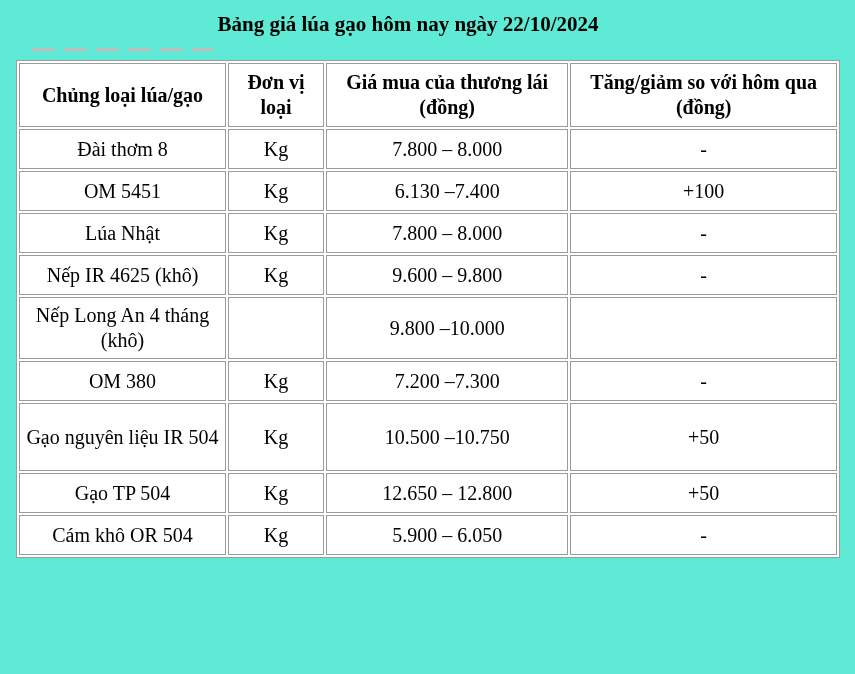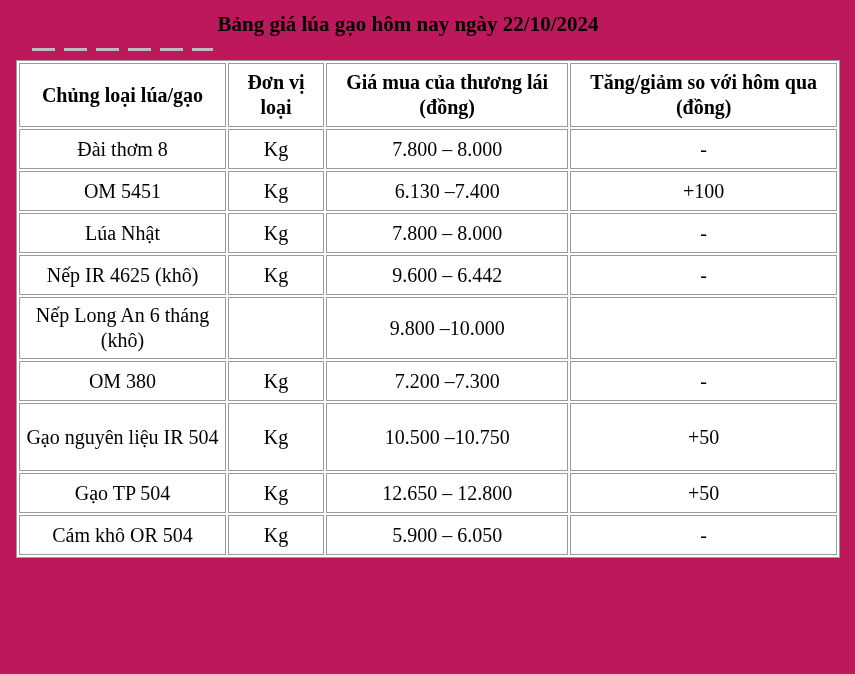--- a/index.html
+++ b/index.html
@@ -1,20 +1,20 @@
 <!DOCTYPE html>
 <html><head>
 <meta charset="utf-8">
 <style>
   html, body { margin: 0; padding: 0; background: #ffffff; }
   .page {
     position: relative;
     width: 855px;
     height: 674px;
-    background: #be185d;
+    background: #5eead4;
     color: #000000;
     font-family: "Liberation Serif", serif;
     overflow: hidden;
   }
   .title {
     margin: 0;
     padding-top: 12px;
     width: 816px;
     text-align: center;
     font-size: 21px;
@@ -99,25 +99,25 @@
       </tr>
       <tr>
         <td>Lúa Nhật</td>
         <td>Kg</td>
         <td>7.800 – 8.000</td>
         <td>-</td>
       </tr>
       <tr>
         <td>Nếp IR 4625 (khô)</td>
         <td>Kg</td>
-        <td>9.600 – 6.442</td>
+        <td>9.600 – 9.800</td>
         <td>-</td>
       </tr>
       <tr class="row-tall-a">
-        <td>Nếp Long An 6 tháng (khô)</td>
+        <td>Nếp Long An 4 tháng (khô)</td>
         <td></td>
         <td>9.800 –10.000</td>
         <td></td>
       </tr>
       <tr>
         <td>OM 380</td>
         <td>Kg</td>
         <td>7.200 –7.300</td>
         <td>-</td>
       </tr>

